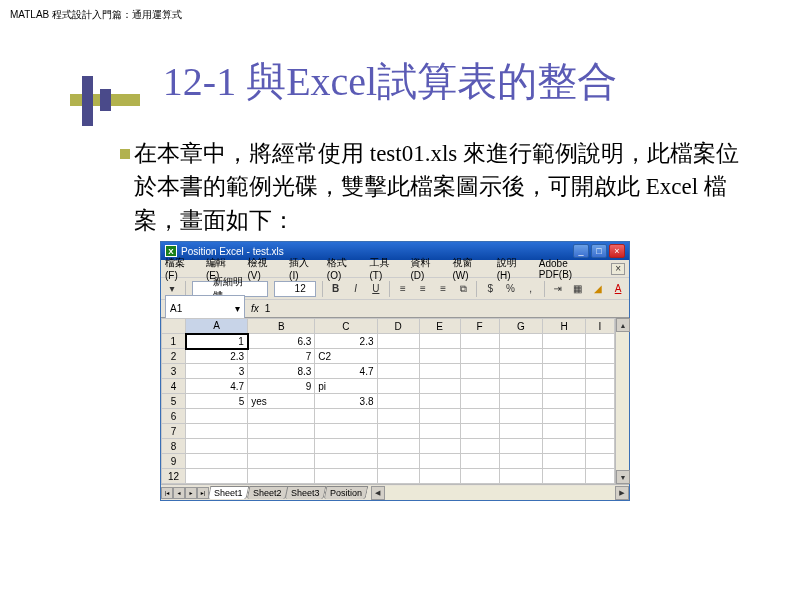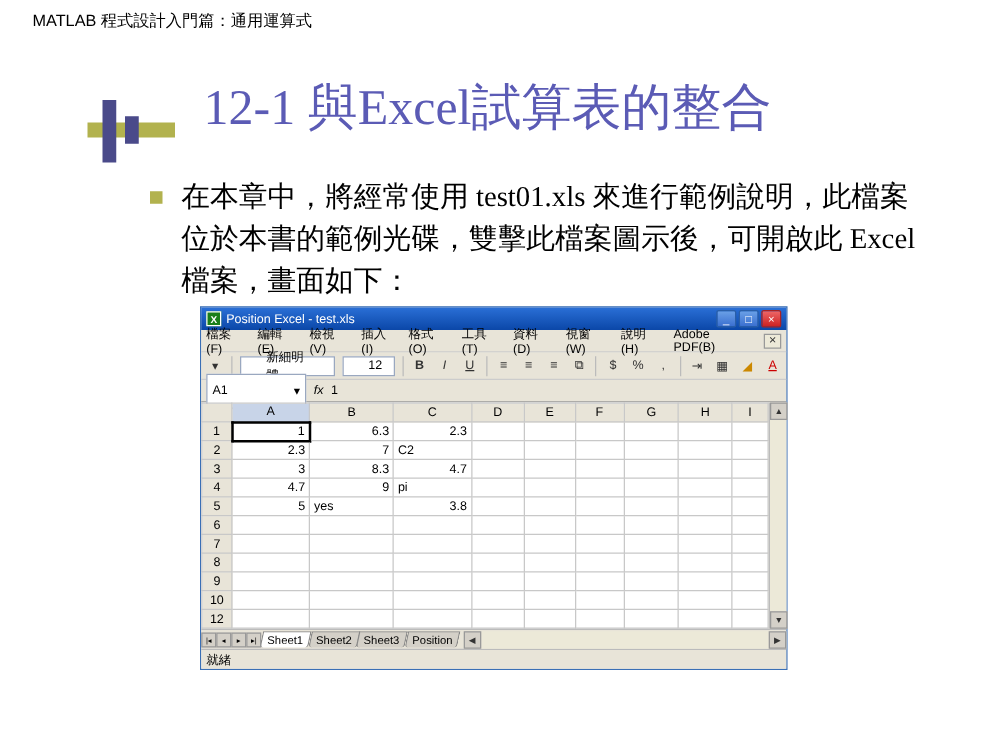--- a/index.html
+++ b/index.html
@@ -4,22 +4,22 @@
 <style>
   * { box-sizing: border-box; margin: 0; padding: 0; }
   body {
     width: 800px;
     height: 600px;
     background: #fff;
     font-family: "Microsoft JhengHei", "PMingLiU", sans-serif;
     position: relative;
   }
   .page-header {
-    font-size: 13px;
-    padding: 8px 26px;
+    font-size: 10px;
+    padding: 8px 10px;
     color: #000;
   }
   .title-wrap {
     position: relative;
     margin-top: 24px;
     margin-left: 80px;
     margin-bottom: 28px;
   }
   .title-deco {
     position: absolute;
@@ -51,21 +51,21 @@
     text-align: center;
     width: 620px;
   }
   .body-wrap {
     margin-left: 120px;
     width: 620px;
   }
   .bullet-row {
     display: flex;
     align-items: flex-start;
-    gap: 15px;
+    gap: 4px;
   }
   .bullet {
     width: 10px; height: 10px;
     background: #b2b24e;
     margin-top: 12px;
     flex-shrink: 0;
   }
   .body-text {
     font-size: 23px;
     line-height: 1.45;
@@ -481,32 +481,20 @@
             <td></td>
             <td></td>
             <td></td>
             <td></td>
             <td></td>
             <td></td>
             <td></td>
             <td></td>
           </tr>
           <tr>
-            <th class="rowhdr">10</th>
-            <td></td>
-            <td></td>
-            <td></td>
-            <td></td>
-            <td></td>
-            <td></td>
-            <td></td>
-            <td></td>
-            <td></td>
-          </tr>
-          <tr>
             <th class="rowhdr">12</th>
             <td></td>
             <td></td>
             <td></td>
             <td></td>
             <td></td>
             <td></td>
             <td></td>
             <td></td>
             <td></td>
@@ -539,16 +527,13 @@
           <span>Position</span>
         </span>
     </div>
     <div class="scroll-h">
       <div class="arrow">◀</div>
       <div class="track"></div>
       <div class="arrow">▶</div>
     </div>
   </div>
 
-  <div class="excel-status">
-    <span>就緒</span>
-  </div>
 </div>
 
 </body></html>

